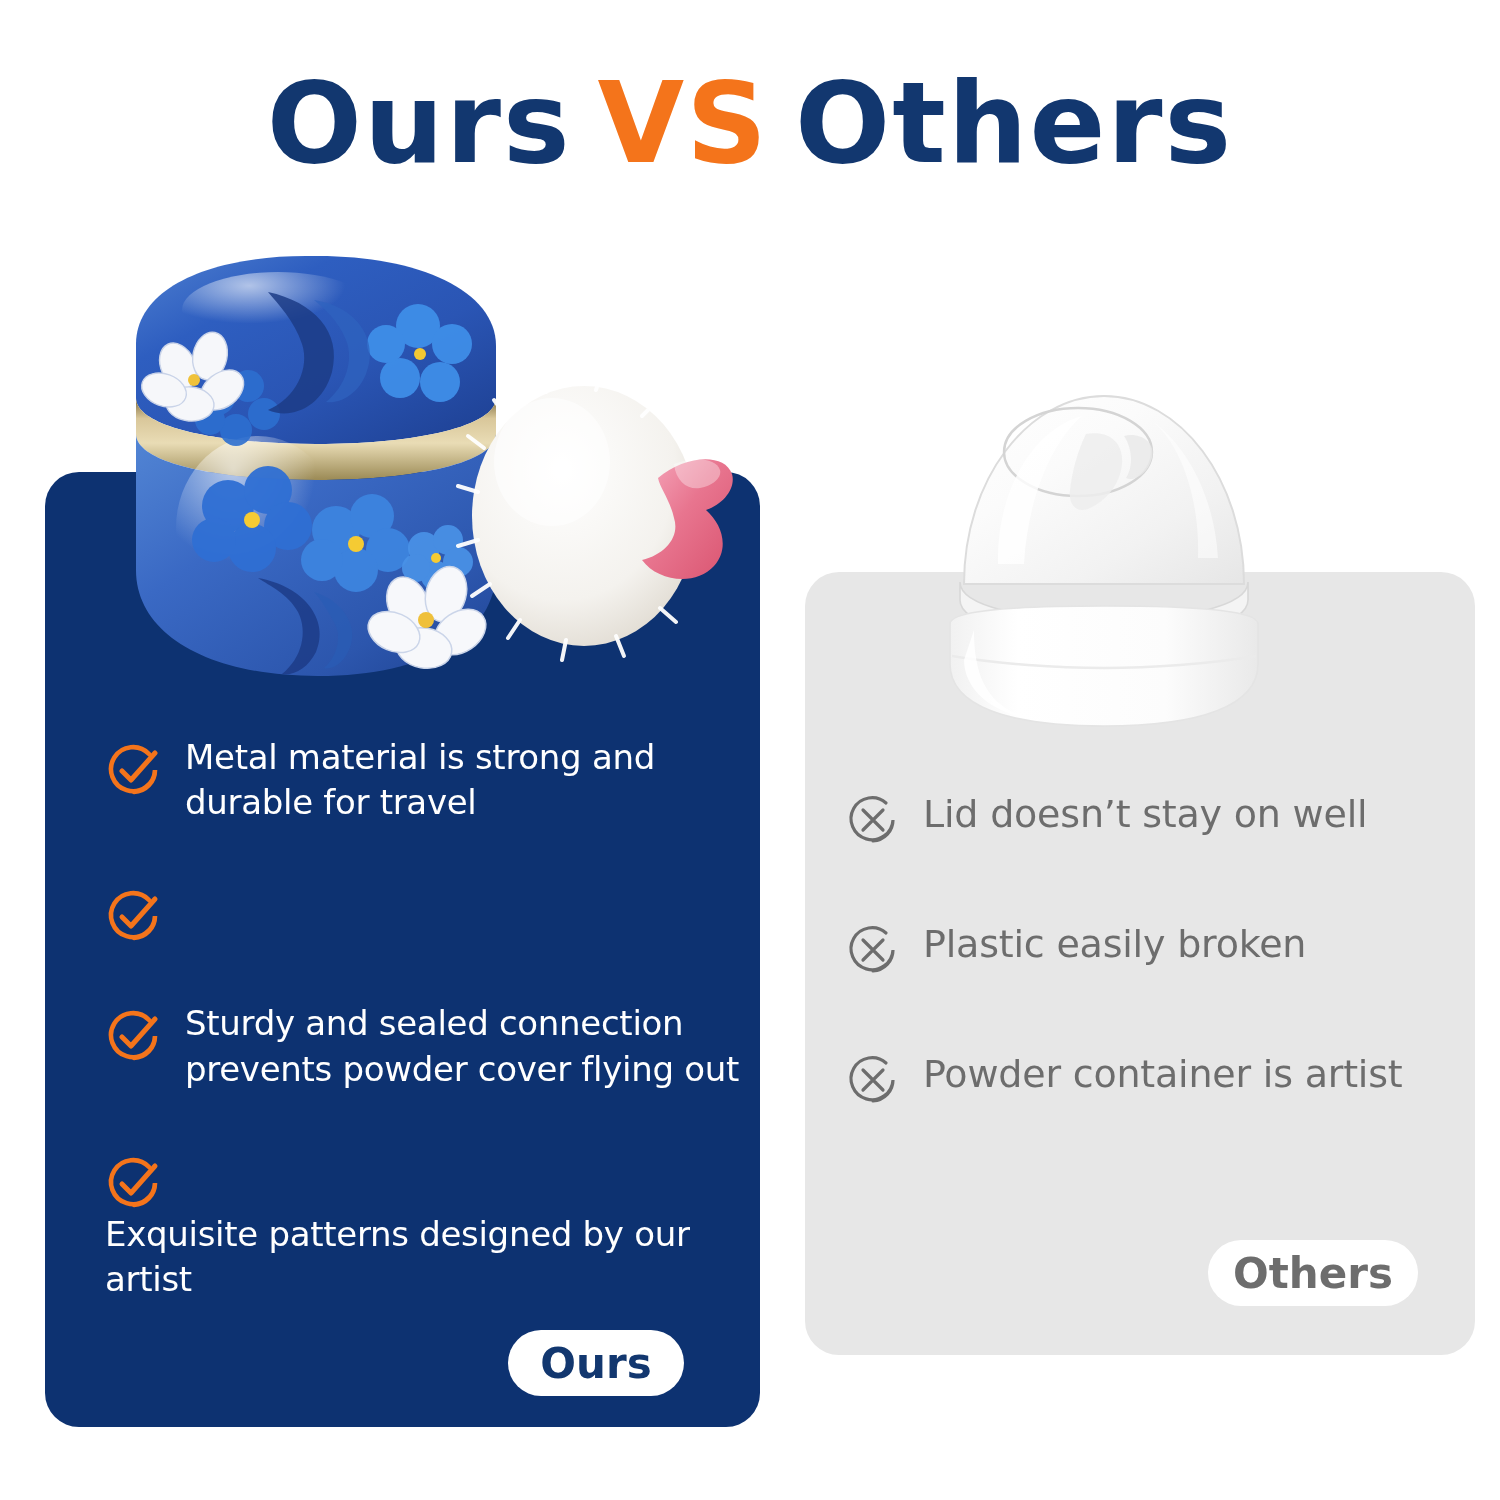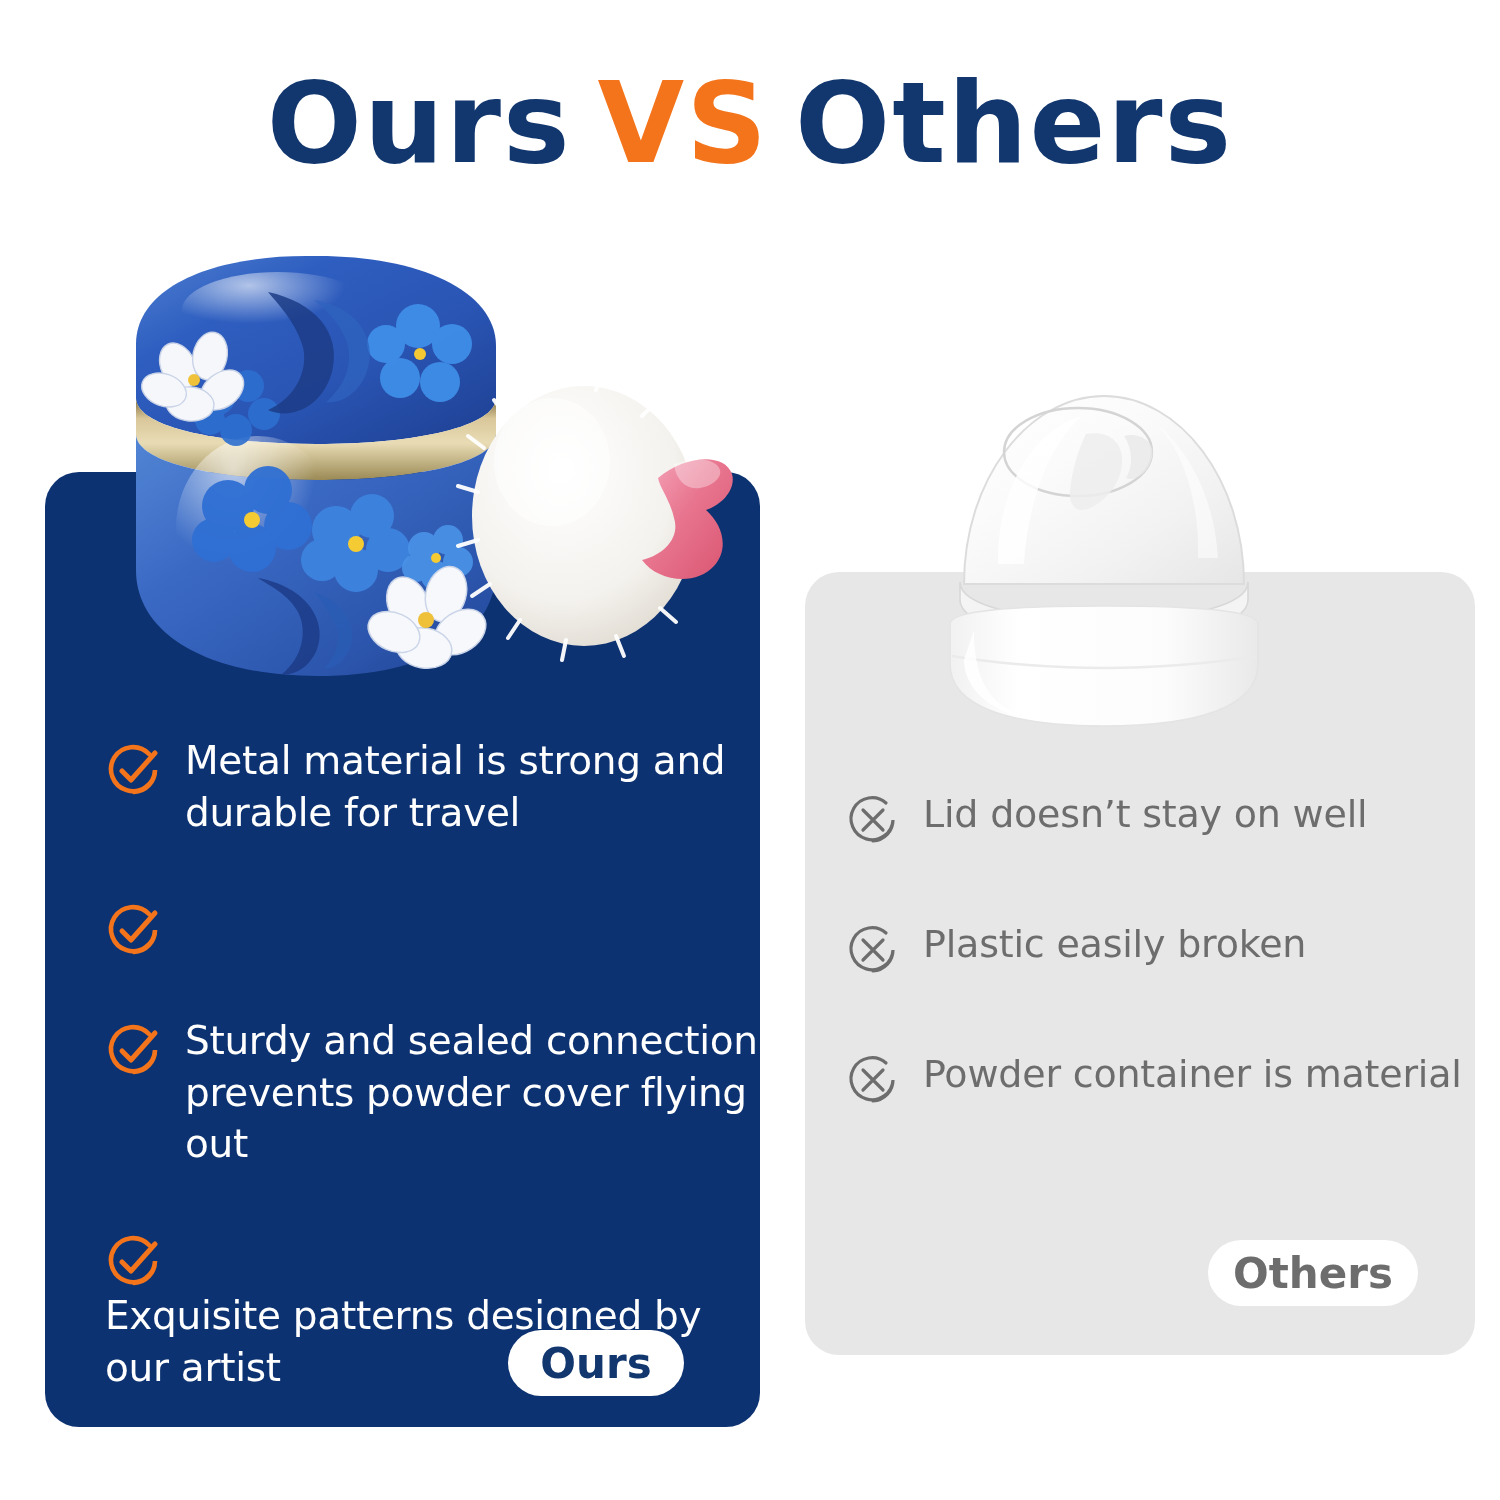--- a/index.html
+++ b/index.html
@@ -78,21 +78,21 @@
     width: 58px;
     height: 58px;
     margin-right: 22px;
     margin-top: 6px;
   }
   .icon-wrap svg { display: block; width: 58px; height: 58px; }
 
   .feat-text {
     color: #ffffff;
     font-family: "DejaVu Sans", sans-serif;
-    font-size: 39px;
+    font-size: 34px;
     font-weight: 400;
     line-height: 1.33;
     letter-spacing: -0.3px;
     max-width: 600px;
   }
 
   .list-others {
     position: absolute;
     left: 845px;
     top: 790px;
@@ -417,21 +417,21 @@
       <span class="con-text">Plastic easily broken</span>
     </div>
 
     <div class="row-others">
       <span class="icon-wrap-x">
         <svg viewBox="0 0 56 56" xmlns="http://www.w3.org/2000/svg">
           <path d="M41 11 A21 21 0 1 0 48 28 A21 21 0 0 1 28 49" fill="none" stroke="#6d6d6d" stroke-width="3.2" stroke-linecap="round"></path>
           <path d="M18 18 L38 38 M38 18 L18 38" fill="none" stroke="#6d6d6d" stroke-width="3.2" stroke-linecap="round"></path>
         </svg>
       </span>
-      <span class="con-text">Powder container is material</span>
+      <span class="con-text">Powder container is artist</span>
     </div>
 
   </div>
 
   <div class="badge badge-ours">Ours</div>
   <div class="badge badge-others">Others</div>
 
 </div>
 
 </body></html>

